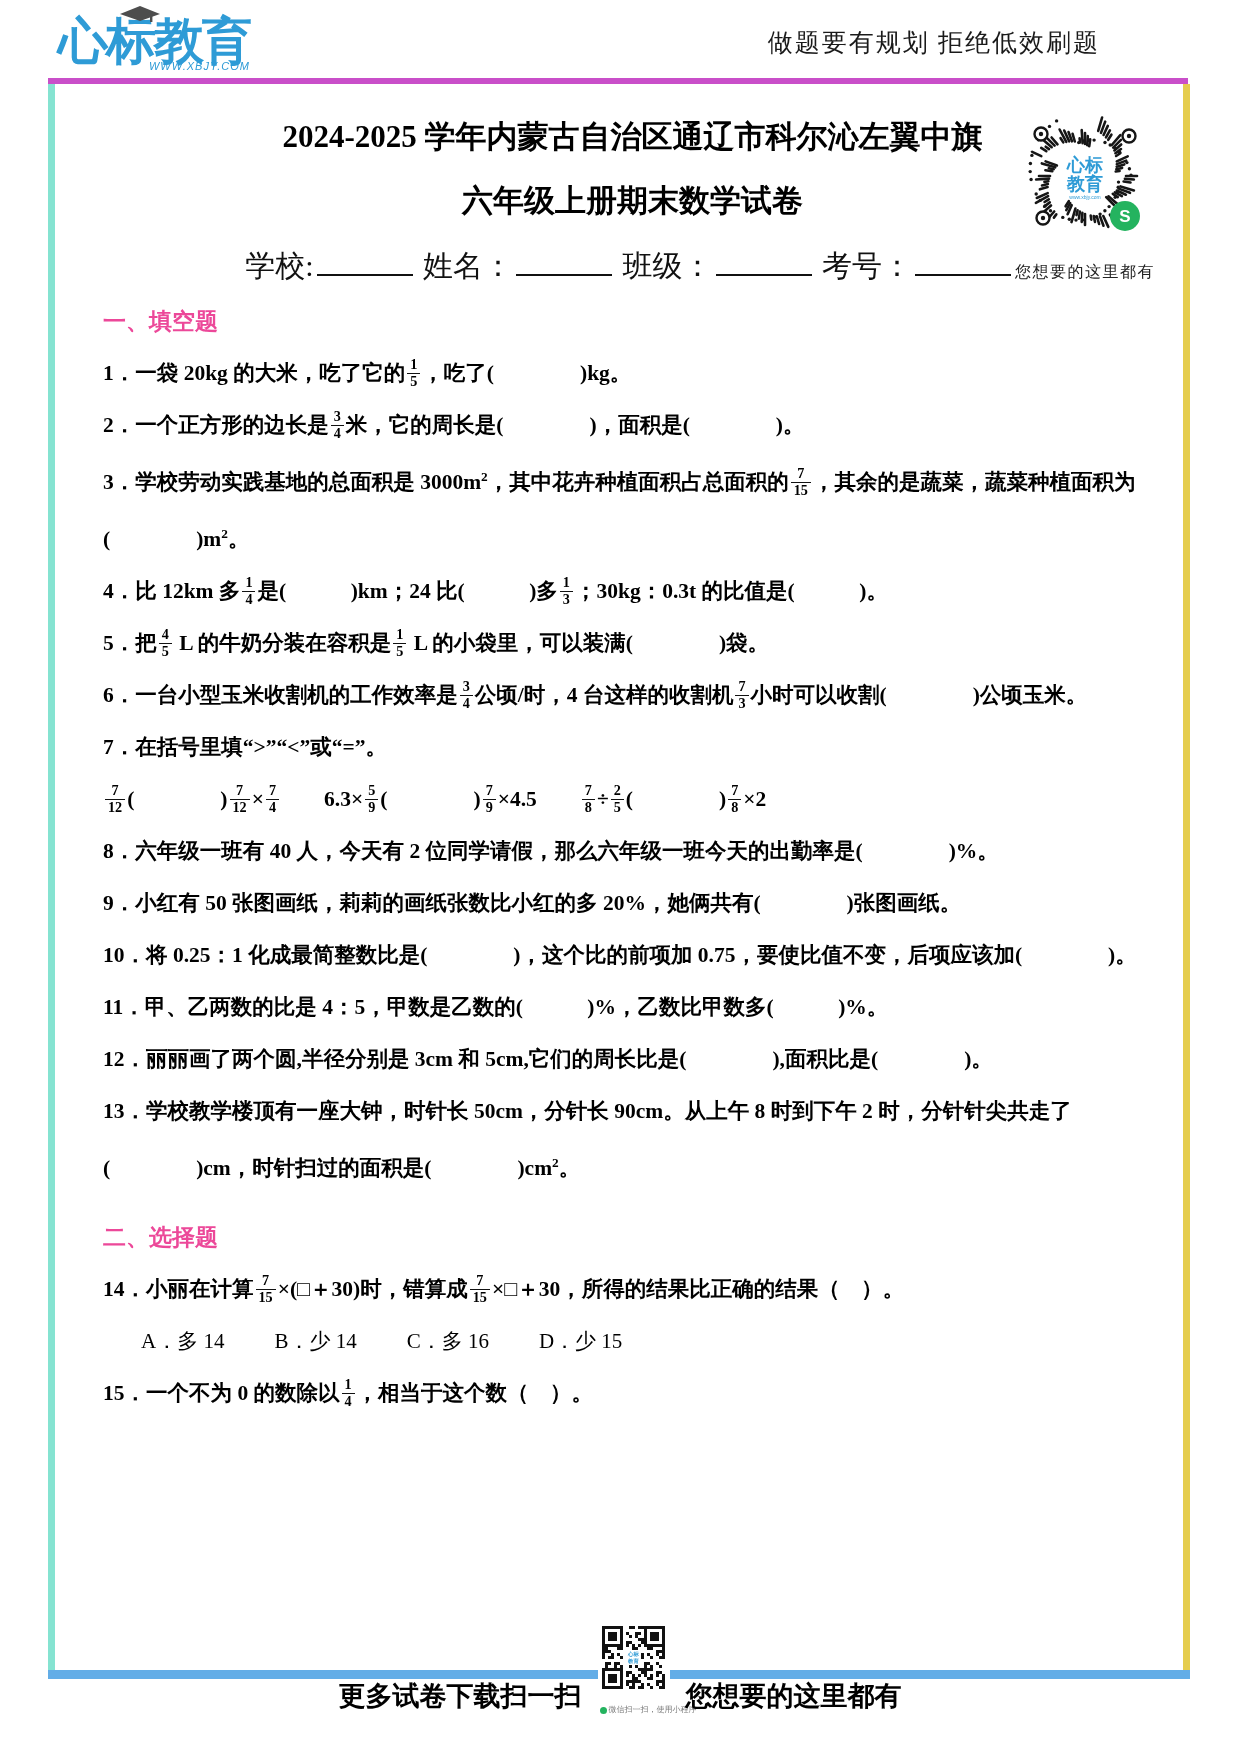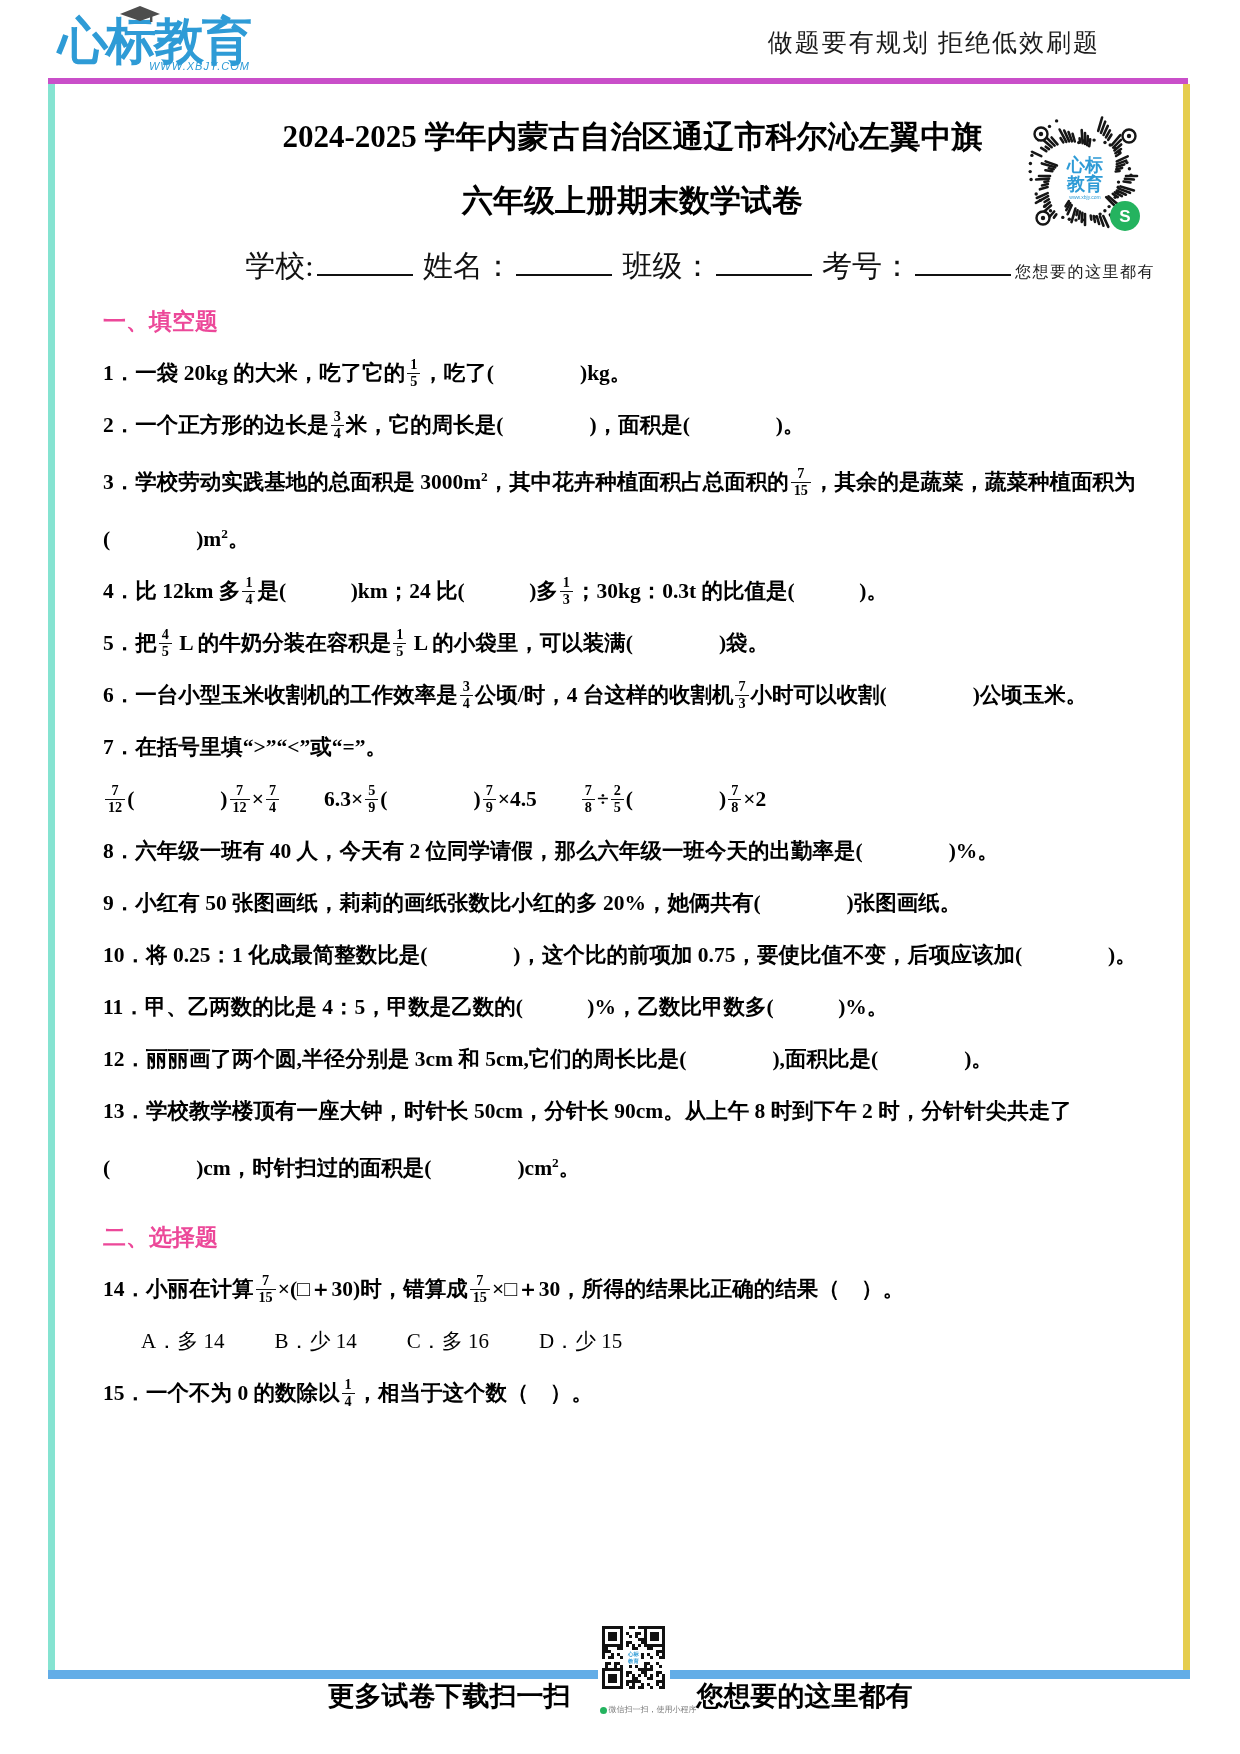--- a/index.html
+++ b/index.html
@@ -55,21 +55,21 @@
     line-height:1.12;font-size:0.66em;margin:0 2px;transform:translateY(-2px);
   }
   .frac .num{padding:0 3px;}
   .frac .den{border-top:1.5px solid #111;padding:0 3px;}
   sup{font-size:0.62em;}
 
   
   .footer-bar{position:absolute;left:48px;top:1670px;width:1142px;height:9px;background:var(--footer-blue,#63ade7);z-index:1;}
   .footer-row{
     position:absolute;left:0;top:1624px;width:100%;display:flex;justify-content:center;
-    align-items:flex-start;gap:27px;z-index:2;
+    align-items:flex-start;gap:16px;z-index:2;
   }
   .f-text{
     font-family:"Liberation Sans","DejaVu Sans",sans-serif;font-weight:bold;
     font-size:27px;margin-top:54px;color:#000;white-space:nowrap;
   }
   .fqr{background:#fff;padding:2px;text-align:center;width:72px;}
   .fqr-caption{font-size:8px;color:#7a7a7a;white-space:nowrap;margin-top:11px;}
   .dot{display:inline-block;width:7px;height:7px;border-radius:50%;background:var(--wechat-green,#24b35f);vertical-align:middle;margin-right:2px;}
 </style>
 </head>

